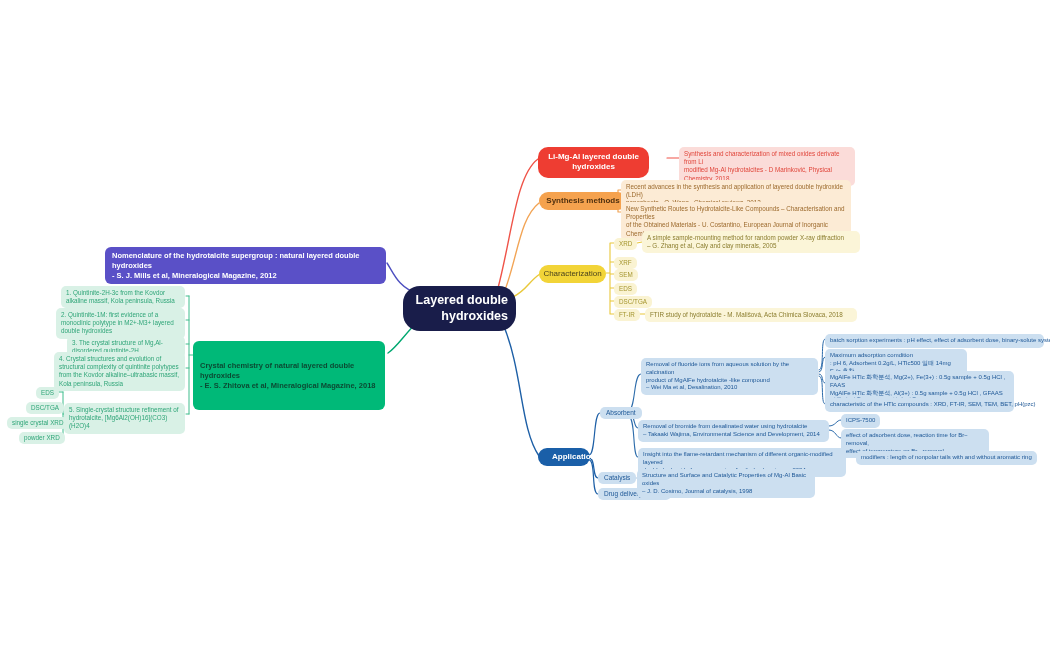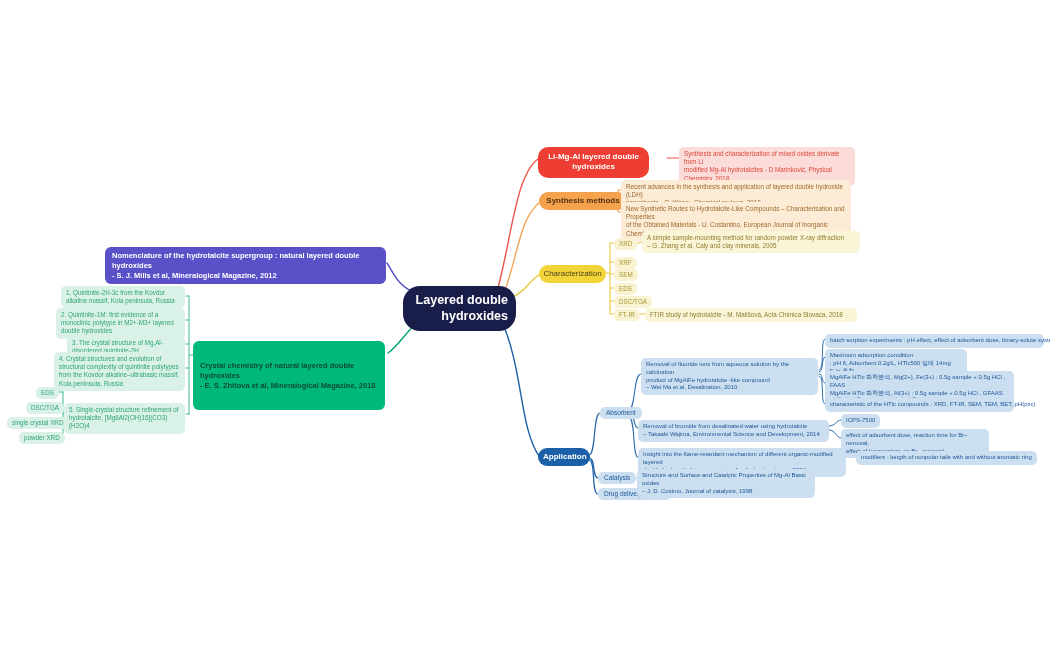--- a/index.html
+++ b/index.html
@@ -20,21 +20,21 @@
   .green-main{background:#00b978;color:#0b4a33;font-weight:bold;font-size:7.5px;padding:20px 7px;}
   .green-child{background:#d9f1e6;color:#2fa578;font-size:6.3px;padding:3px 5px;border-radius:5px;}
   .green-pill{background:#d9f1e6;color:#2fa578;font-size:6.3px;padding:2px 5px;border-radius:5px;white-space:nowrap;}
   .red-main{background:#ee3d32;color:#fff;font-weight:bold;font-size:8px;text-align:center;padding:5px 6px;border-radius:10px;}
   .pink-child{background:#fbdcd9;color:#e0453a;font-size:6.3px;padding:3px 5px;border-radius:5px;}
   .orange-main{background:#f5a24e;color:#50300f;font-weight:bold;font-size:8px;text-align:center;padding:4px 5px;border-radius:10px;}
   .orange-child{background:#fcebd5;color:#9c6a2d;font-size:6.3px;padding:3px 5px;border-radius:5px;}
   .yellow-main{background:#f2d438;color:#4a431d;font-weight:normal;font-size:8px;text-align:center;padding:4px 4px;border-radius:10px;}
   .yellow-pill{background:#faf3d2;color:#a4952e;font-size:6.3px;padding:2px 5px;border-radius:5px;white-space:nowrap;}
   .yellow-child{background:#fbf5d8;color:#8b7d2e;font-size:6.3px;padding:3px 5px;border-radius:5px;}
-  .blue-main{background:#1a5fa8;color:#fff;font-weight:bold;font-size:8px;text-align:center;padding:4px 5px;border-radius:9px;}
+  .blue-main{background:#1a5fa8;color:#fff;font-weight:bold;font-size:8px;text-align:center;padding:4px 14px;border-radius:9px;}
   .blue-pill{background:#ccdff0;color:#1d5796;font-size:6.5px;padding:2px 6px;border-radius:5px;white-space:nowrap;}
   .blue-child{background:#ccdff0;color:#1d5796;font-size:6px;padding:3px 5px;border-radius:5px;}
 </style>
 </head>
 <body>
 
 <div id="canvas">
 
   <svg id="wires" viewBox="0 0 1050 650">
     <g fill="none" stroke-linecap="round" stroke-linejoin="round">

